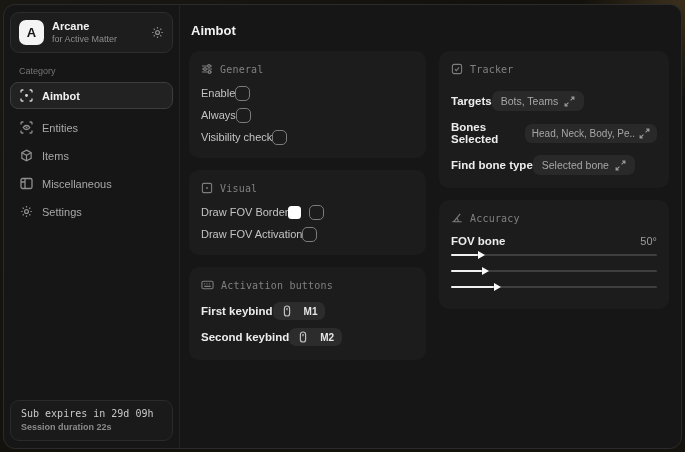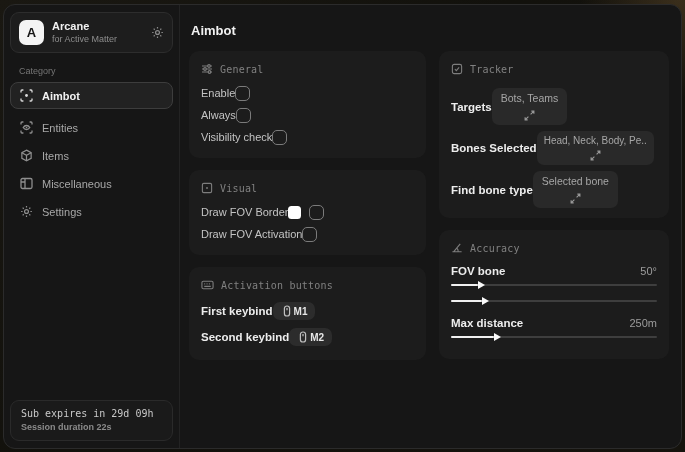--- a/index.html
+++ b/index.html
@@ -45,26 +45,26 @@
   .card{background:#1c1c1c;border-radius:10px;padding:9px 12px 10px;margin-bottom:12px;}
   .section-head{display:flex;align-items:center;gap:7px;color:#818181;
     font-family:"DejaVu Sans Mono",monospace;font-size:10px;padding:3px 0 7px;letter-spacing:.2px;}
   .section-head .si{display:flex;color:#7d7d7d;}
   .row{display:flex;align-items:center;justify-content:flex-start;min-height:22px;}
   .row-label{font-size:11px;color:#c4c4c4;}
   .row-label.strong{font-size:11.5px;font-weight:700;color:#ededed;}
   .right-controls{display:flex;align-items:center;}
   .checkbox{width:15px;height:15px;border:1.6px solid #7b7b7b;border-radius:5px;box-sizing:border-box;background:transparent;}
   .swatch{width:13px;height:13px;background:#fff;border-radius:3.5px;margin-right:8px;}
-  .keybtn{display:inline-flex;align-items:center;gap:1px;background:#2c2c2c;border-radius:7px;
+  .keybtn{display:inline-flex;align-items:center;gap:11px;background:#2c2c2c;border-radius:7px;
     padding:3px 8px;color:#e6e6e6;font-size:10px;font-weight:600;}
   .keybtn .ki{display:flex;color:#c0c0c0;}
   .kb-row{min-height:26px;}
   .selectbtn{display:inline-flex;align-items:center;gap:6px;background:#292929;border-radius:7px;
-    padding:4px 9px;color:#a6a6a6;font-size:10.5px;white-space:nowrap;flex-direction:column;}
+    padding:4px 9px;color:#a6a6a6;font-size:10.5px;white-space:nowrap;}
   .selectbtn .xi{display:flex;color:#9a9a9a;}
   .selectbtn.tight{padding:4px 7px;font-size:10px;gap:4px;}
   .trk-row{min-height:26px;margin-top:6px;}
   .acc-row{margin-bottom:7px;}
   .acc-top{display:flex;align-items:center;justify-content:space-between;min-height:19px;}
   .acc-value{font-size:11px;color:#9c9c9c;}
   .slider{position:relative;height:9px;margin-top:1px;cursor:default;}
   .slider .track{position:absolute;left:0;right:0;top:3px;height:2px;background:#3e3e3e;border-radius:2px;}
   .slider .fill{position:absolute;left:0;top:3px;height:2px;background:#f0f0f0;border-radius:2px;}
   .slider .fill::after{content:'';position:absolute;right:-7px;top:-3px;width:0;height:0;
@@ -322,24 +322,20 @@
           </div>
 
           <div class="acc-row">
             <div class="slider">
               <span class="track"></span>
               <span class="fill" style="width: 15%;"></span>
             </div>
           </div>
 
           <div class="acc-row">
-            <div class="acc-top">
-              <span class="row-label strong">Max distance</span>
-              <span class="acc-value">250m</span>
-            </div>
             <div class="slider">
               <span class="track"></span>
               <span class="fill" style="width: 21%;"></span>
             </div>
           </div>
 
         </div>
 
       </div>
     </div>

